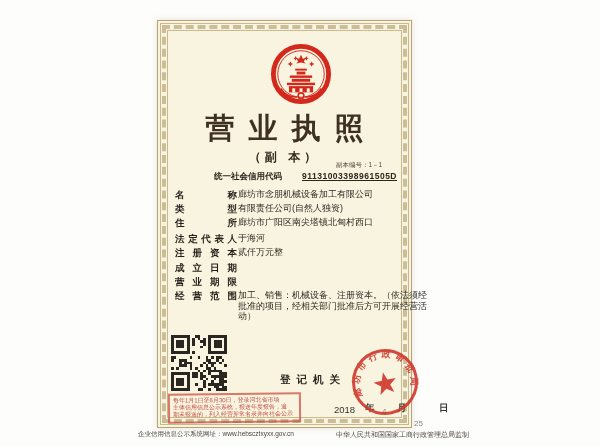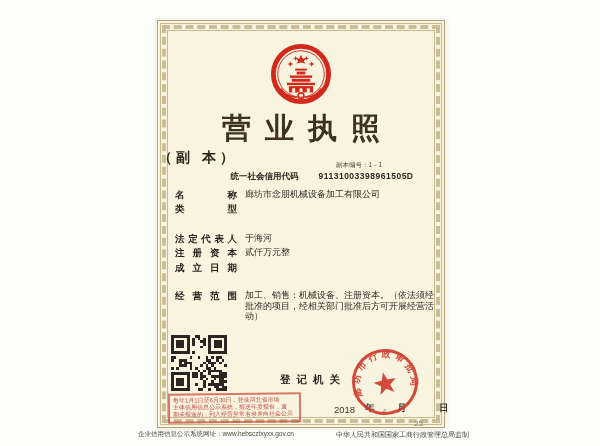--- a/index.html
+++ b/index.html
@@ -1,43 +1,43 @@
 <!DOCTYPE html>
 <html><head>
 <meta charset="utf-8">
 <style>
   * { margin:0; padding:0; box-sizing:border-box; }
   body { font-family:"Liberation Sans", sans-serif; background:#ffffff; }
   .screen { position:relative; width:600px; height:446px; background:#fdfdfc; overflow:hidden; }
 
   
-  .cert { position:absolute; left:157px; top:20px; width:288px; height:408px;
+  .cert { position:absolute; left:157px; top:20px; width:255px; height:408px;
           background:#f9f4df; border:1px solid #b6a476;
           box-shadow:0 0 6px rgba(180,170,140,.35); }
   .ornament-1 { position:absolute; inset:2px; border:1px solid #c8b98c; pointer-events:none; }
   .ornament-2 { position:absolute; inset:4px; border:4px dashed #b2a171; opacity:.65; pointer-events:none; }
   .ornament-3 { position:absolute; inset:9px; border:1px solid #c8b98c; pointer-events:none; }
 
   .emblem { position:absolute; left:112px; top:22px; width:62px; height:62px; }
 
   .title { position:absolute; top:88px; left:0; width:100%; text-align:center;
            font-size:29px; font-weight:bold; color:#3e3122; letter-spacing:14px; padding-left:14px;
            font-family:"Liberation Serif", serif; }
-  .subtitle { position:absolute; top:128px; left:0; width:100%; text-align:left;
-              font-size:14px; font-weight:bold; color:#2e261b; letter-spacing:4px; }
+  .subtitle { position:absolute; top:128px; left:0; width:100%; text-align:center;
+              font-size:12px; font-weight:bold; color:#2e261b; letter-spacing:4px; }
   .copy-no { position:absolute; top:140px; left:178px; font-size:6.5px; color:#4c4336; }
   .credit-line { position:absolute; top:150px; left:0; width:100%; text-align:center;
                  padding-left:42px; font-size:8.5px; font-weight:bold; color:#2b251c; }
-  .credit-line .code { margin-left:20px; letter-spacing:.5px; }
+  .credit-line .code { margin-left:20px; letter-spacing:.5px;text-decoration:underline; }
 
   .fields { position:absolute; left:17px; top:0; width:262px; height:100%; }
   .row { position:absolute; left:0; display:flex; align-items:flex-start; }
   .row .lbl { display:inline-block; width:62px; font-size:9.5px; font-weight:bold; color:#221f19;
               text-align:justify; text-align-last:justify; flex:none; }
-  .row .val { margin-left:8px; font-size:9px; color:#2c2a25; width:190px; line-height:10.5px; }
+  .row .val { margin-left:1px; font-size:9px; color:#2c2a25; width:190px; line-height:10.5px; }
 
   .qr { position:absolute; left:13px; top:314px; width:56px; height:56px; }
 
   .notice { position:absolute; left:10px; top:372px; width:133px;
             border:2px solid rgba(201,72,58,.72); padding:2px 3px;
             color:#bf4a40; font-size:6px; line-height:7.2px; transform:rotate(-.6deg); }
   .notice span { display:block; }
 
   .reg-label { position:absolute; left:122px; top:352px; font-size:10.5px; font-weight:bold;
                color:#2b2922; letter-spacing:6px;text-align:right; }
@@ -92,31 +92,40 @@
       <span>统一社会信用代码</span><span class="code">91131003398961505D</span>
     </div>
 
     <div class="fields">
       <div class="row" style="top:168px">
         <span class="lbl">名称</span>
         <span class="val">廊坊市念朋机械设备加工有限公司</span>
       </div>
       <div class="row" style="top:182px">
         <span class="lbl">类型</span>
+        <span class="val">有限责任公司(自然人独资)</span>
+      </div>
+      <div class="row" style="top:196px">
+        <span class="lbl">住所</span>
+        <span class="val">廊坊市广阳区南尖塔镇北甸村西口</span>
       </div>
       <div class="row" style="top:226px">
         <span class="lbl">注册资本</span>
         <span class="val">贰仟万元整</span>
       </div>
       <div class="row" style="top:212px">
         <span class="lbl">法定代表人</span>
         <span class="val">于海河</span>
       </div>
       <div class="row" style="top:241px">
         <span class="lbl">成立日期</span>
+      </div>
+      <div class="row" style="top:255px">
+        <span class="lbl">营业期限</span>
+        <span class="val"></span>
       </div>
       <div class="row" style="top:269px">
         <span class="lbl">经营范围</span>
         <span class="val">加工、销售：机械设备、注册资本。（依法须经批准的项目，经相关部门批准后方可开展经营活动）</span>
       </div>
     </div>
 
     <svg id="qr" class="qr" viewBox="0 0 21 21" fill="#2a2722" shape-rendering="crispEdges">
         <rect x="0" y="0" width="7" height="7"></rect>
         <rect x="1" y="1" width="5" height="5" fill="#f9f4df"></rect>

